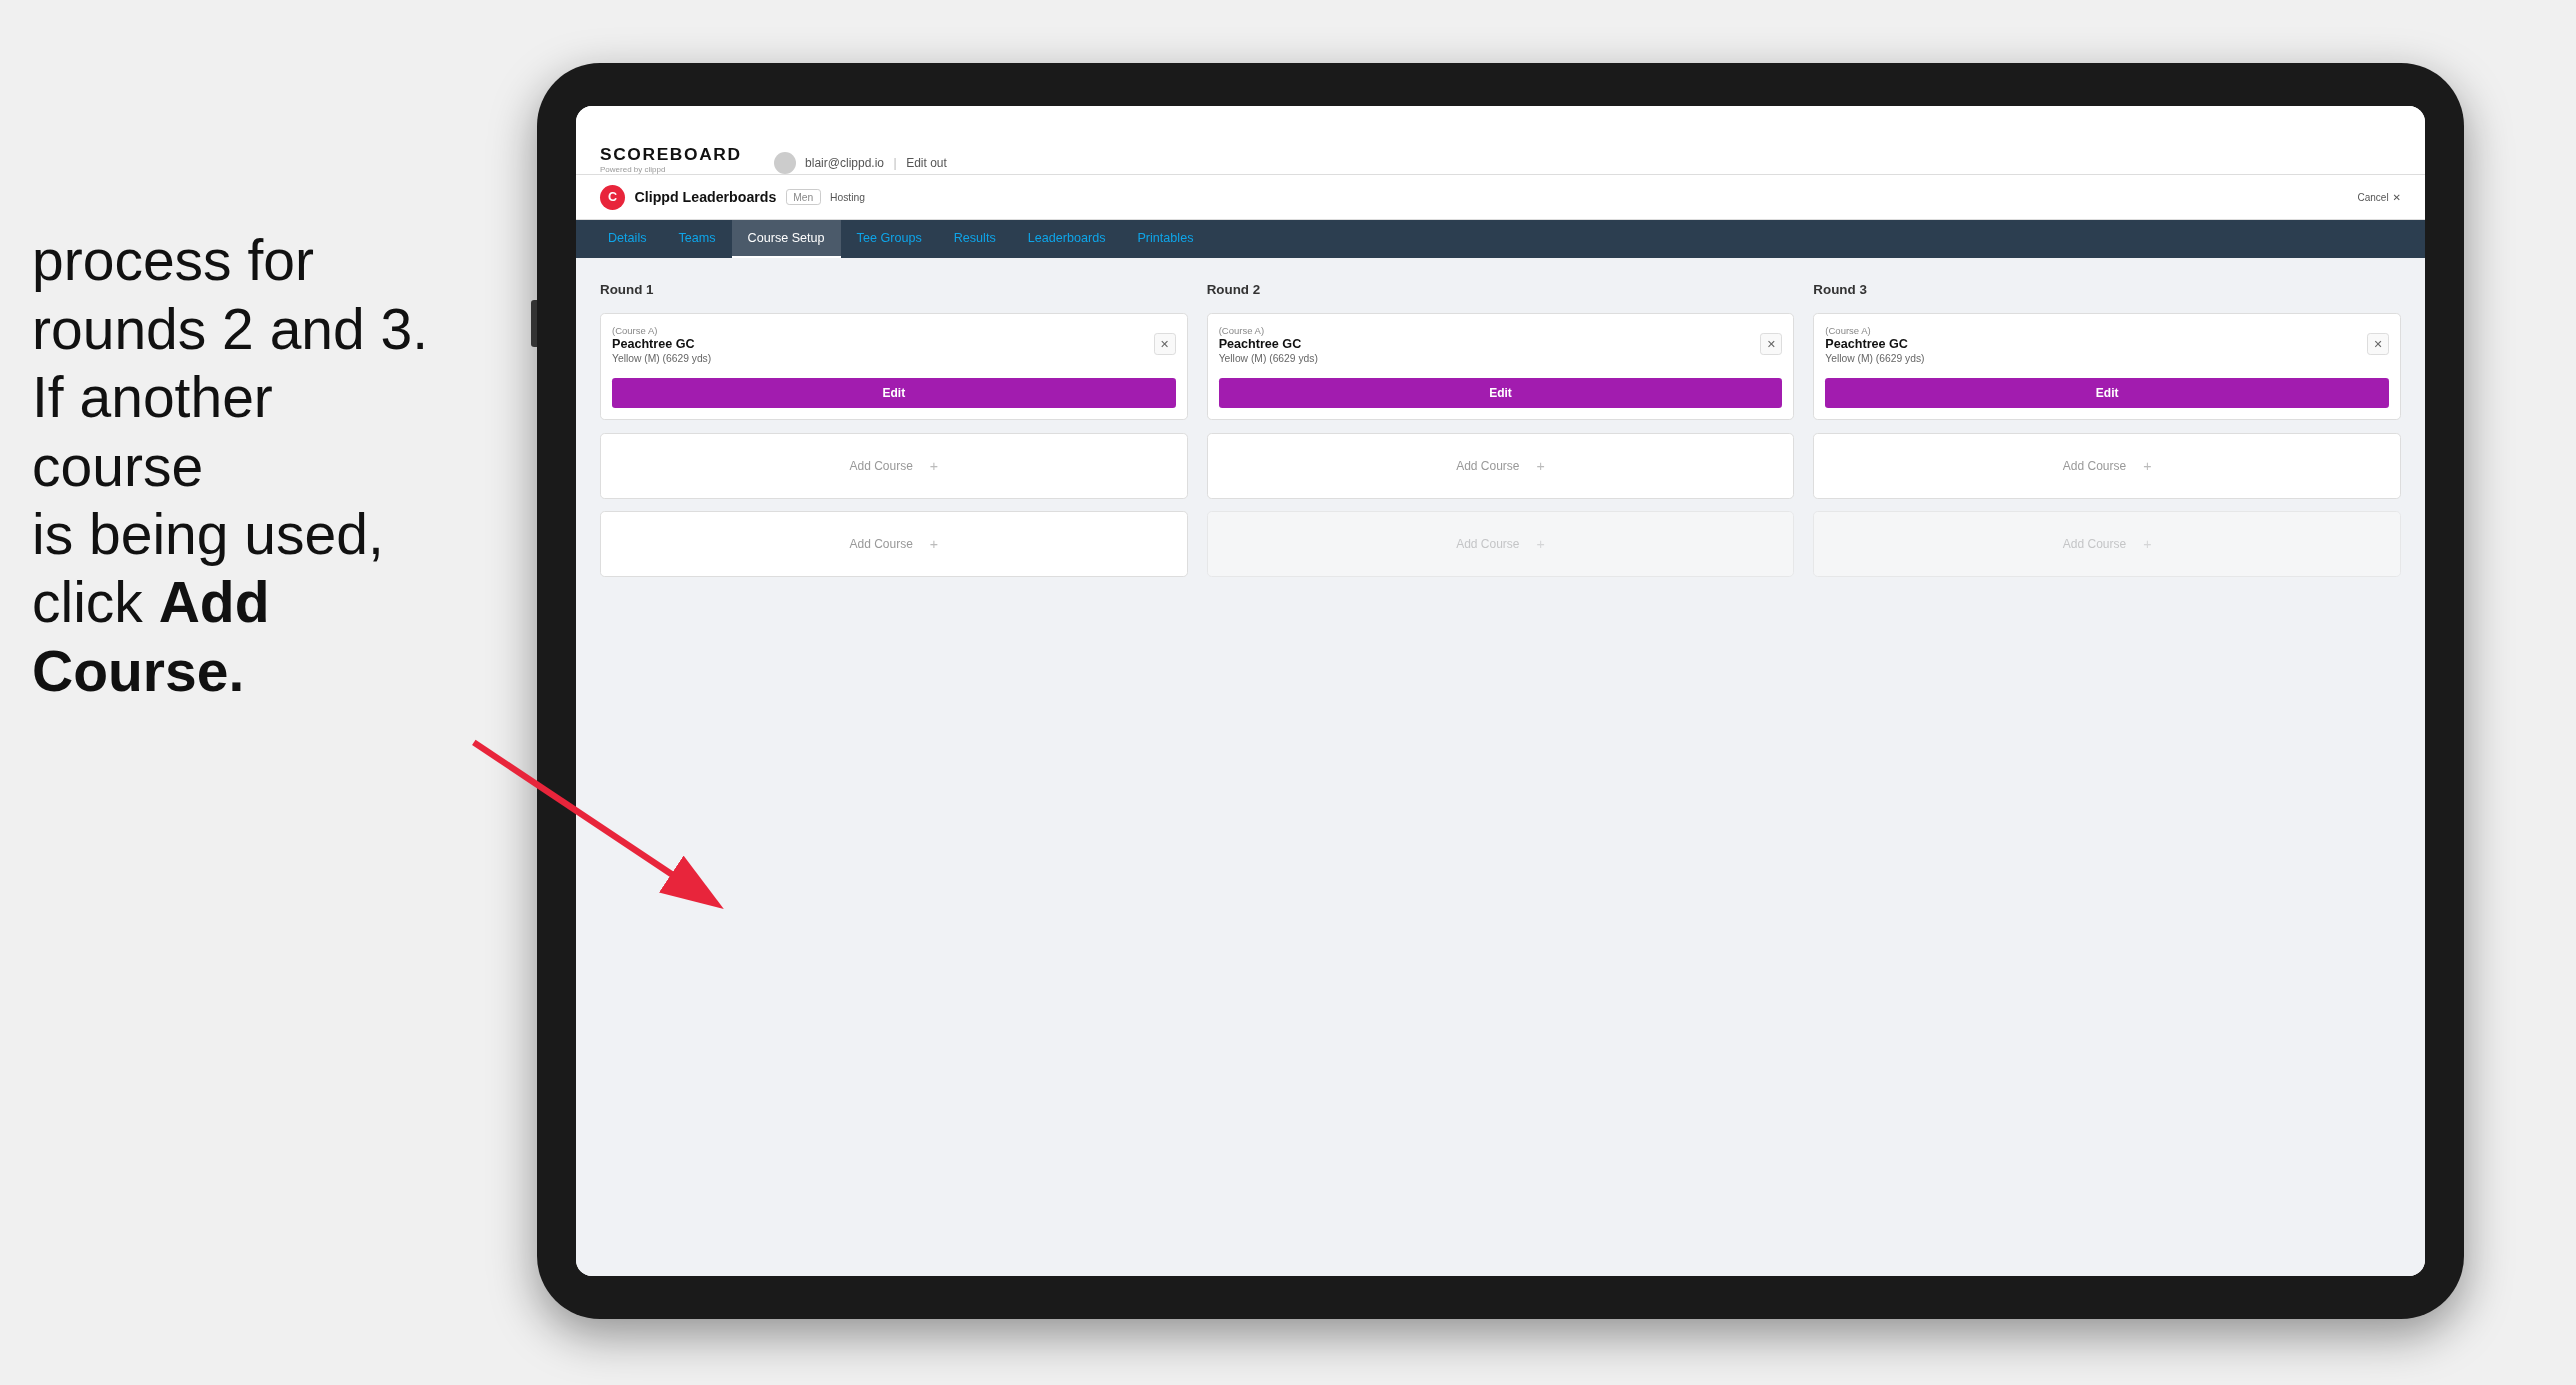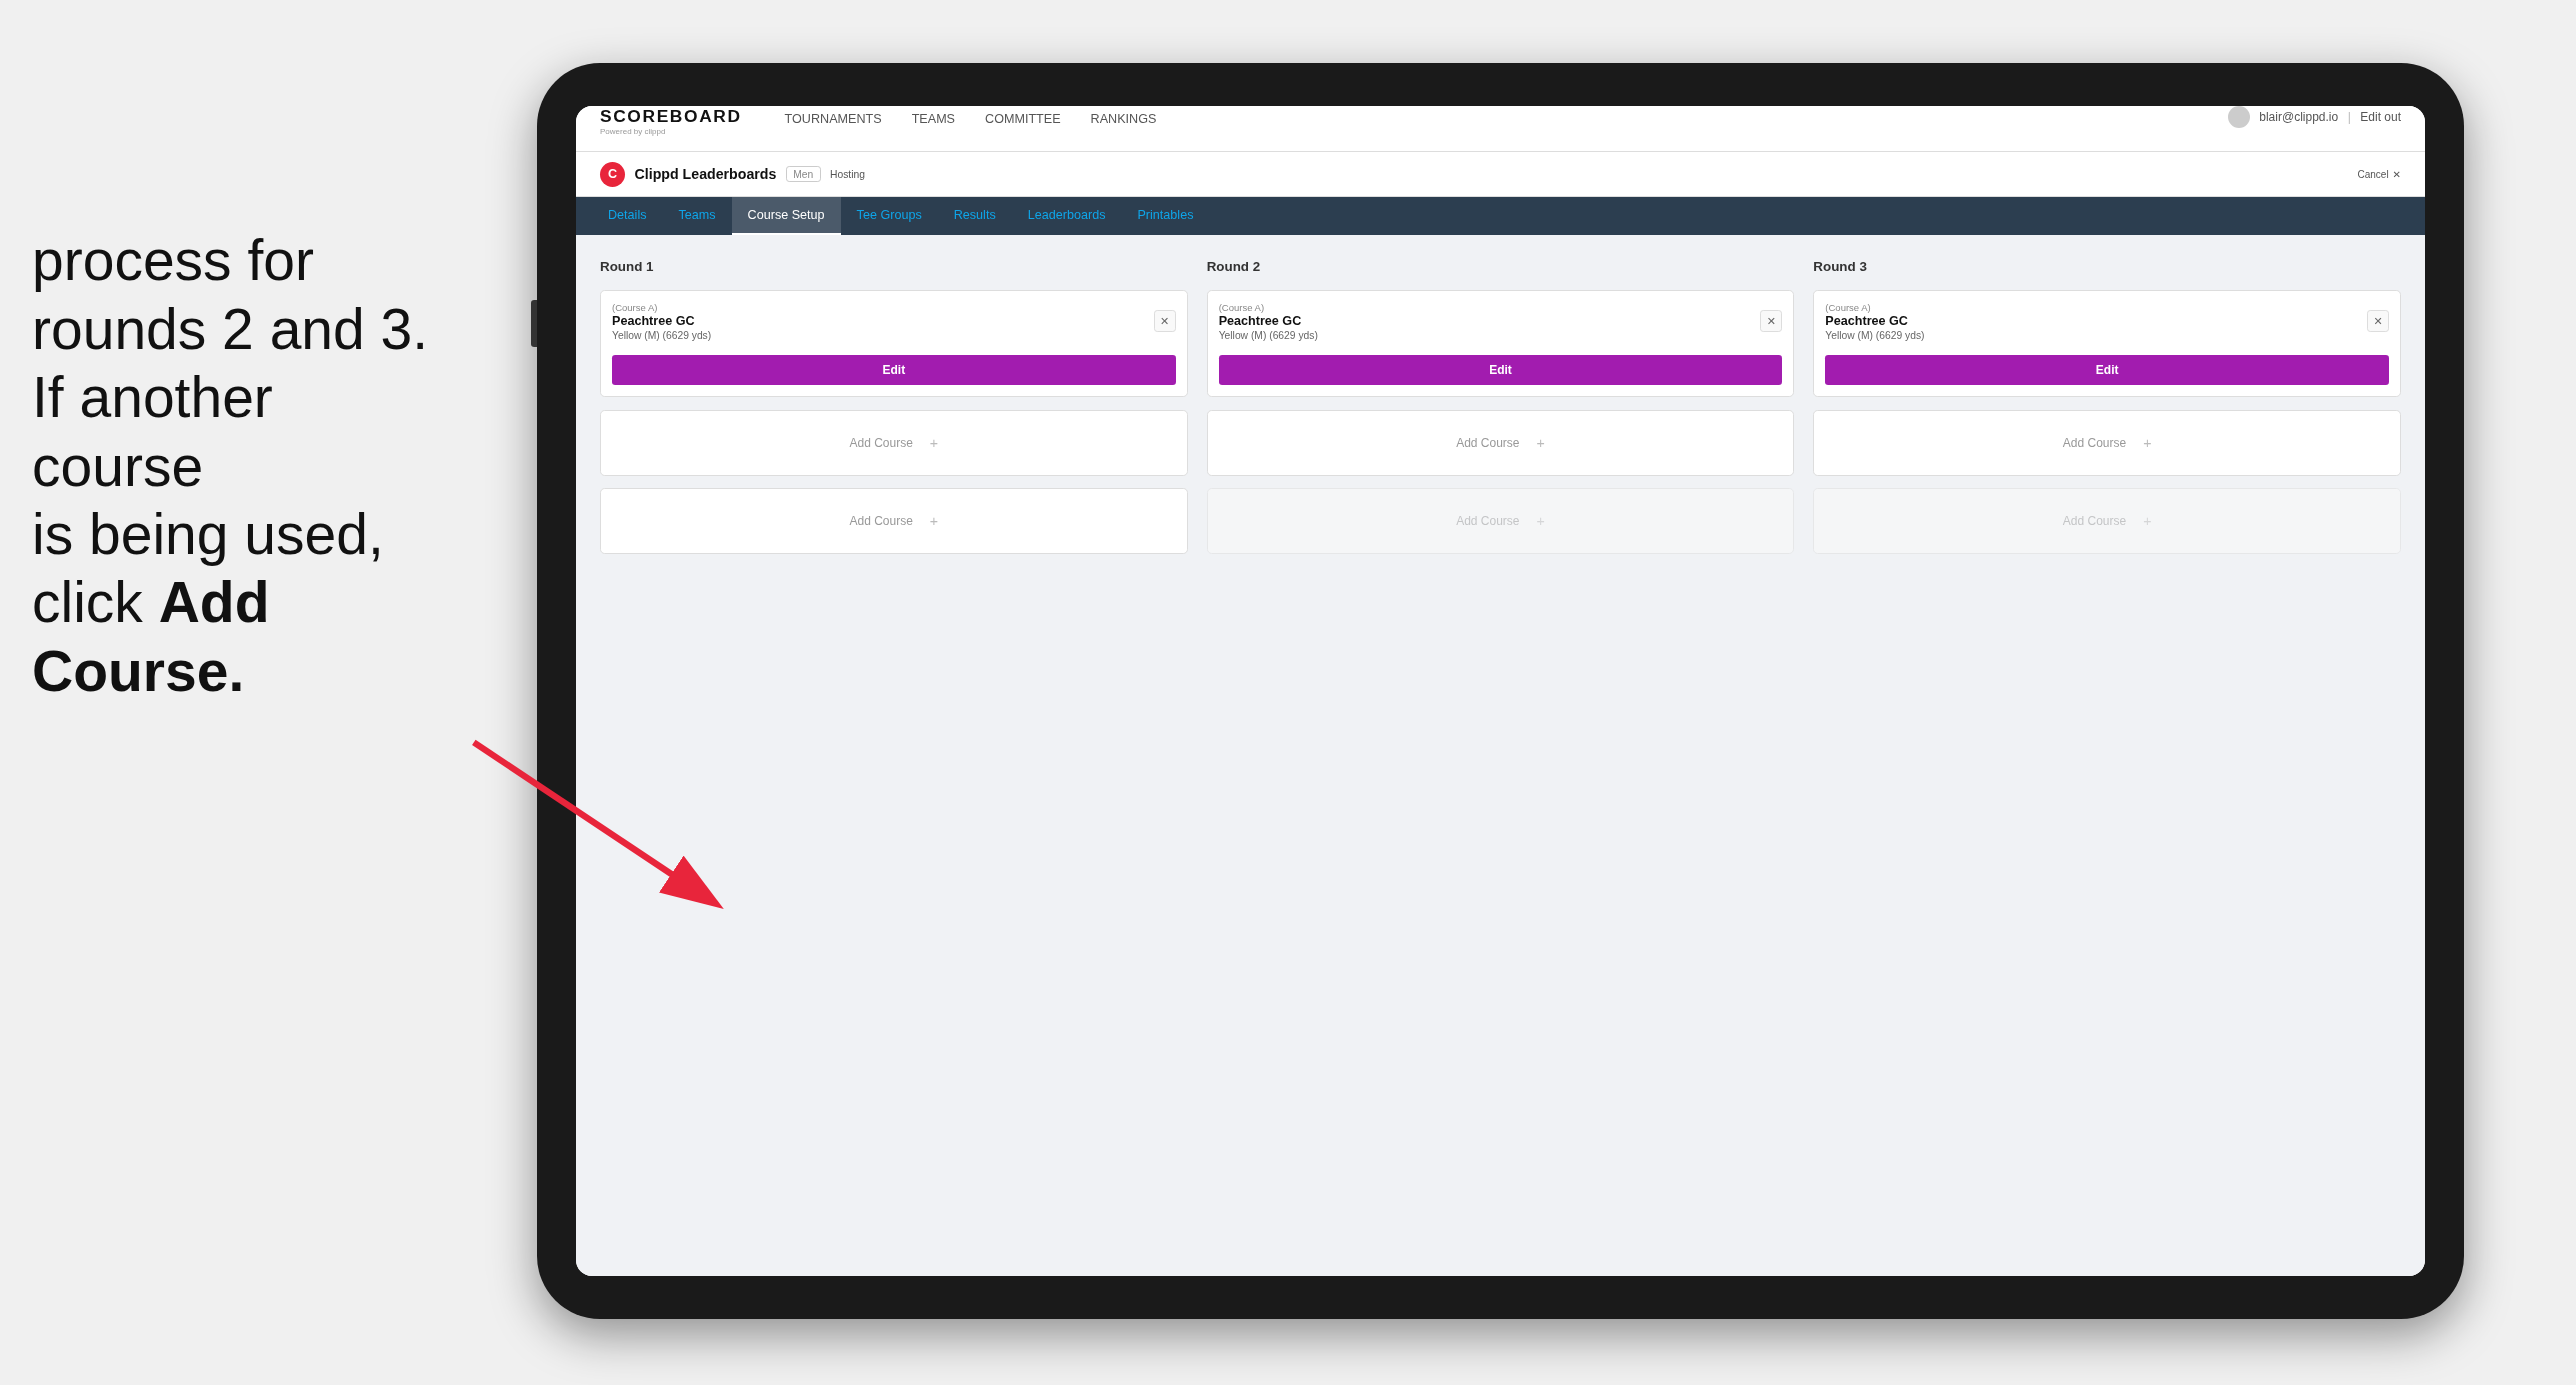--- a/index.html
+++ b/index.html
@@ -48,23 +48,23 @@
       overflow: hidden;
       display: flex;
       flex-direction: column;
     }
 
     
     .top-nav {
       background: #ffffff;
       border-bottom: 0.8px solid #ddd;
       display: flex;
-      align-items: flex-start;
+      align-items: flex-end;
       padding: 0 24px;
-      height: 46px;
+      height: 69px;
       flex-shrink: 0;
     }
 
     .scoreboard-logo {
       display: flex;
       flex-direction: column;
       margin-right: 32px;
     }
     .scoreboard-logo .logo-main {
       font-size: 17.4px;
@@ -324,26 +324,20 @@
 <div class="tablet-frame">
 
   <div style="position:absolute; left:-6.3px; top:237px; width:6.3px; height:47px; background:#333; border-radius:3.2px 0 0 3.2px;"></div>
 
   <div class="tablet-screen">
 
     <div class="top-nav">
       <div class="scoreboard-logo">
         <span class="logo-main">SCOREBOARD</span>
         <span class="logo-sub">Powered by clippd</span>
-      </div>
-      <div class="nav-links">
-        <a class="nav-link">TOURNAMENTS</a>
-        <a class="nav-link">TEAMS</a>
-        <a class="nav-link">COMMITTEE</a>
-        <a class="nav-link">RANKINGS</a>
       </div>
       <div class="nav-right">
         <div class="user-avatar"></div>
         <span>blair@clippd.io</span>
         <span class="separator">|</span>
         <a class="sign-out-link">Edit out</a>
       </div>
     </div>
 
     <div class="sub-header">

